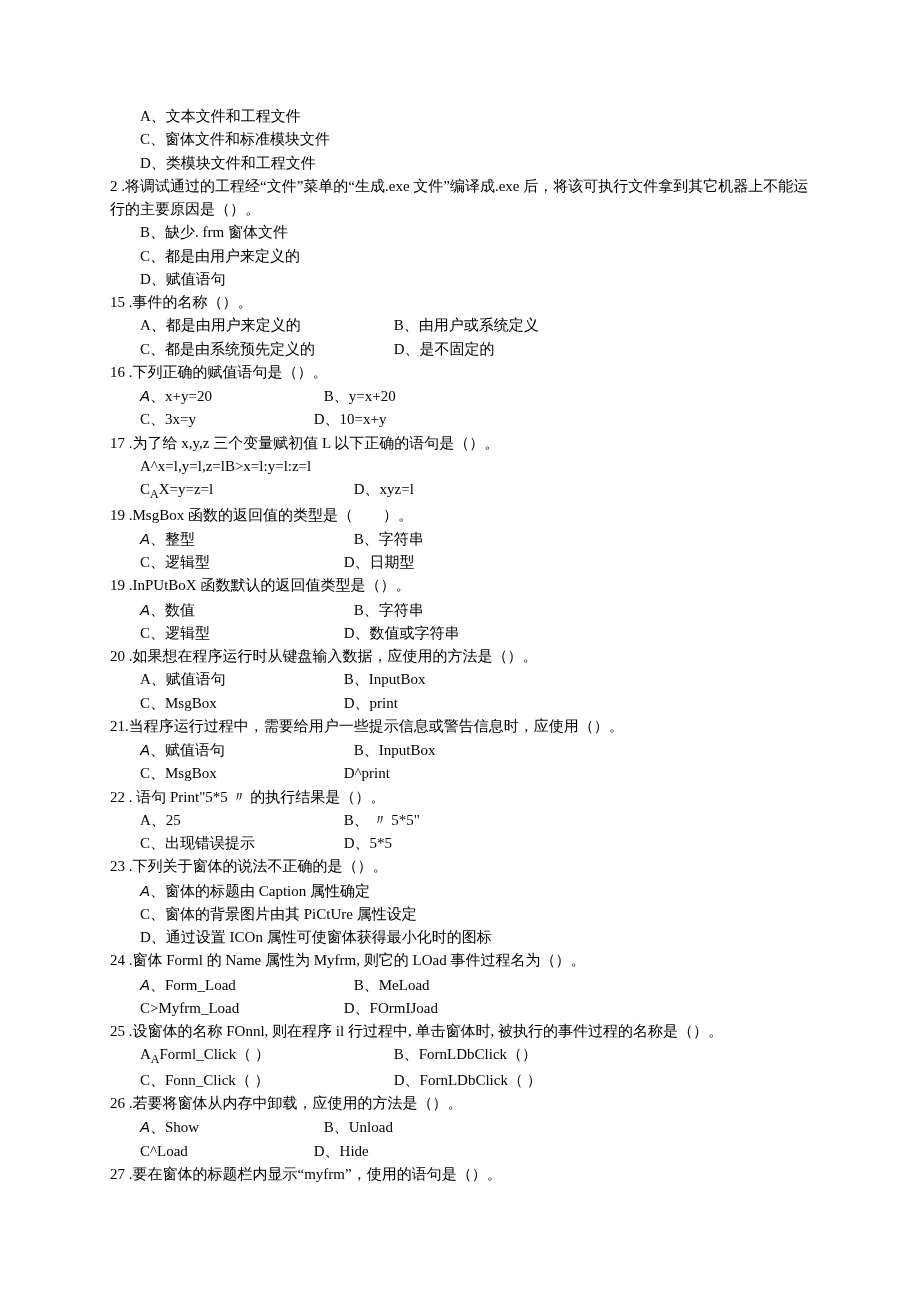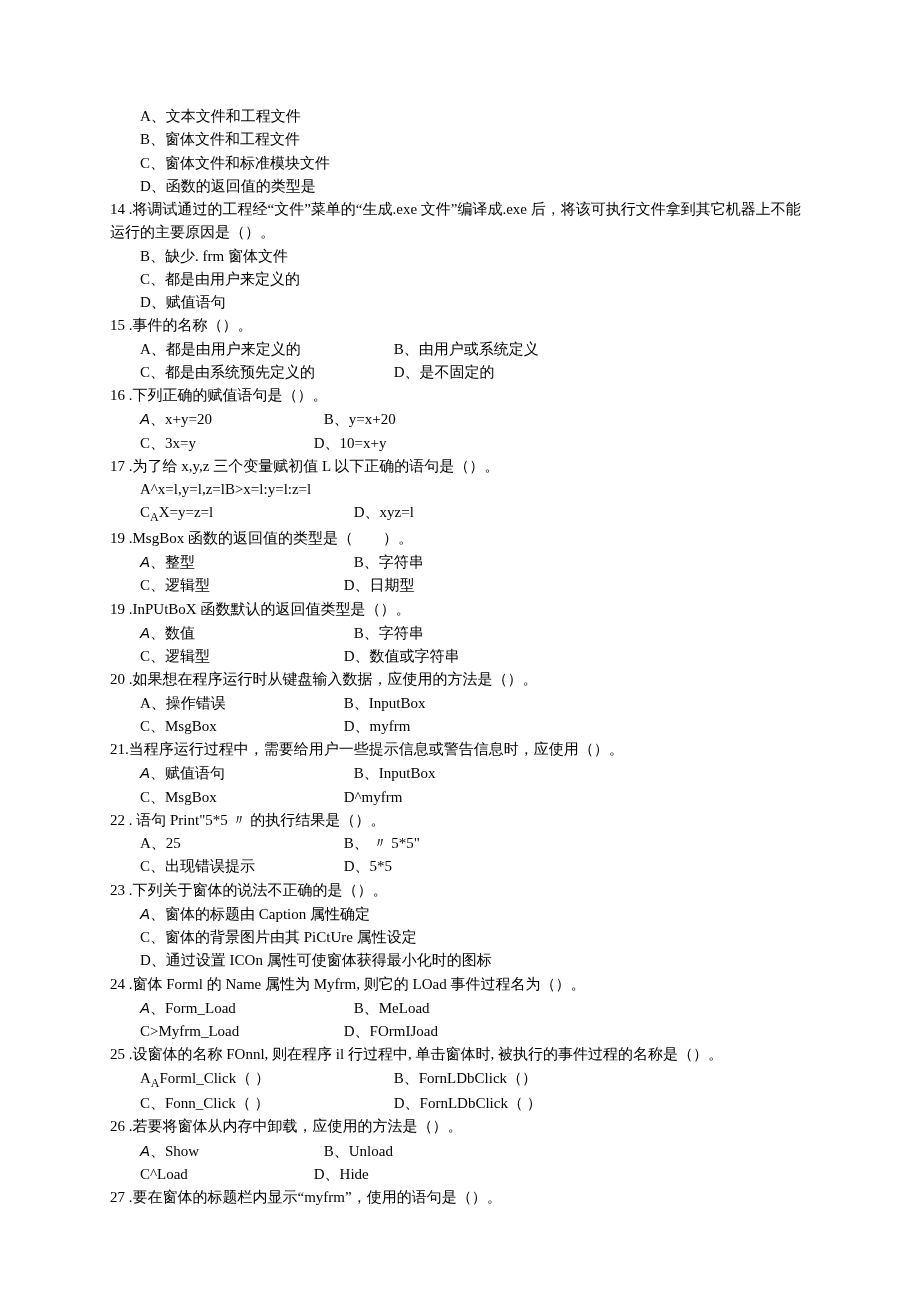--- a/index.html
+++ b/index.html
@@ -17,26 +17,25 @@
   .opt-row { padding-left: 30px; }
   .cell { display: inline-block; }
   .arial { font-family: Arial, sans-serif; font-style: italic; }
   .sub { font-size: 12px; vertical-align: sub; }
 </style>
 </head>
 <body>
 
 <div class="opt-block">
   <div>A、文本文件和工程文件</div>
-  <div>B、窗体文件和工程文件</div>
   <div>C、窗体文件和标准模块文件</div>
-  <div>D、函数的返回值的类型是</div>
+  <div>D、类模块文件和工程文件</div>
 </div>
 
-<div class="q-line">14  .将调试通过的工程经“文件”菜单的“生成.exe 文件”编译成.exe 后，将该可执行文件拿到其它机器上不能运行的主要原因是（）。</div>
+<div class="q-line">2  .将调试通过的工程经“文件”菜单的“生成.exe 文件”编译成.exe 后，将该可执行文件拿到其它机器上不能运行的主要原因是（）。</div>
 <div class="opt-block">
   <div>B、缺少. frm 窗体文件</div>
   <div>C、都是由用户来定义的</div>
   <div>D、赋值语句</div>
 </div>
 
 <div class="q-line">15  .事件的名称（）。</div>
 <div class="opt-row">
   <span class="cell" style="width:250px">A、都是由用户来定义的</span>
   <span class="cell">B、由用户或系统定义</span>
@@ -78,36 +77,36 @@
   <span class="cell" style="width:210px"><span class="arial">A</span><span>、数值</span></span>
   <span class="cell">B、字符串</span>
 </div>
 <div class="opt-row">
   <span class="cell" style="width:200px">C、逻辑型</span>
   <span class="cell">D、数值或字符串</span>
 </div>
 
 <div class="q-line">20  .如果想在程序运行时从键盘输入数据，应使用的方法是（）。</div>
 <div class="opt-row">
-  <span class="cell" style="width:200px">A、操作错误</span>
+  <span class="cell" style="width:200px">A、赋值语句</span>
   <span class="cell">B、InputBox</span>
 </div>
 <div class="opt-row">
   <span class="cell" style="width:200px">C、MsgBox</span>
-  <span class="cell">D、myfrm</span>
+  <span class="cell">D、print</span>
 </div>
 
 <div class="q-line">21.当程序运行过程中，需要给用户一些提示信息或警告信息时，应使用（）。</div>
 <div class="opt-row">
   <span class="cell" style="width:210px"><span class="arial">A</span><span>、赋值语句</span></span>
   <span class="cell">B、InputBox</span>
 </div>
 <div class="opt-row">
   <span class="cell" style="width:200px">C、MsgBox</span>
-  <span class="cell">D^myfrm</span>
+  <span class="cell">D^print</span>
 </div>
 
 <div class="q-line">22  . 语句 Print"5*5 〃 的执行结果是（）。</div>
 <div class="opt-row">
   <span class="cell" style="width:200px">A、25</span>
   <span class="cell">B、 〃 5*5"</span>
 </div>
 <div class="opt-row">
   <span class="cell" style="width:200px">C、出现错误提示</span>
   <span class="cell">D、5*5</span>

